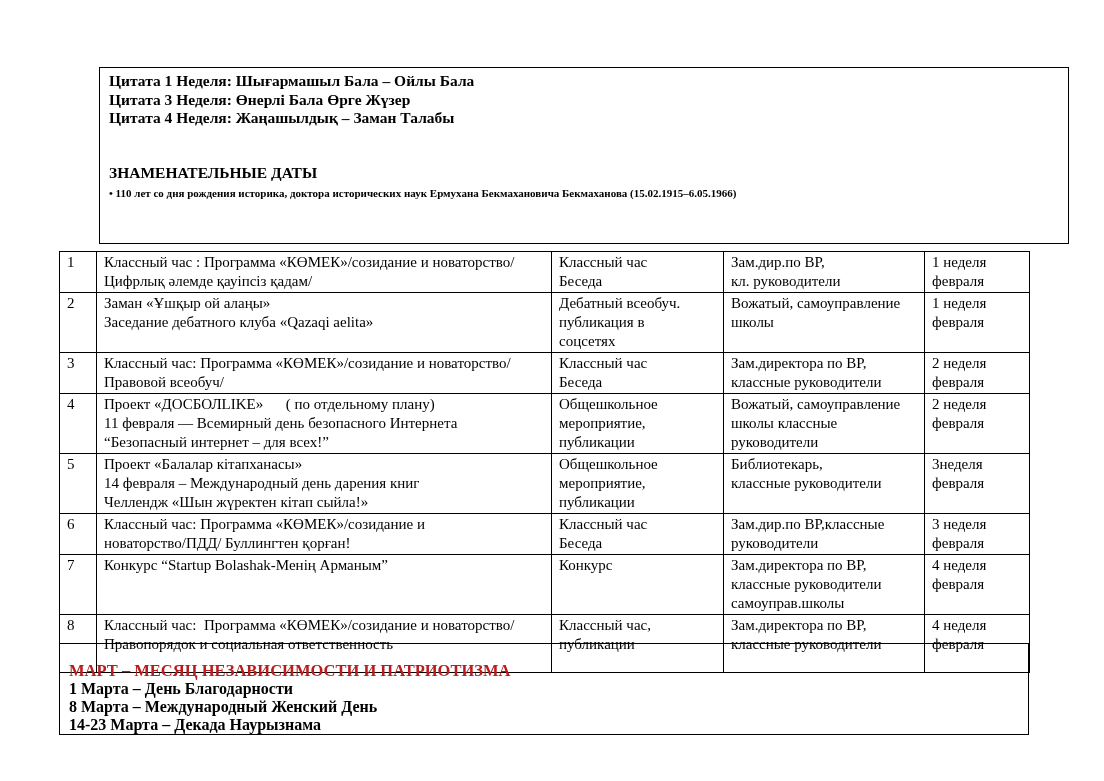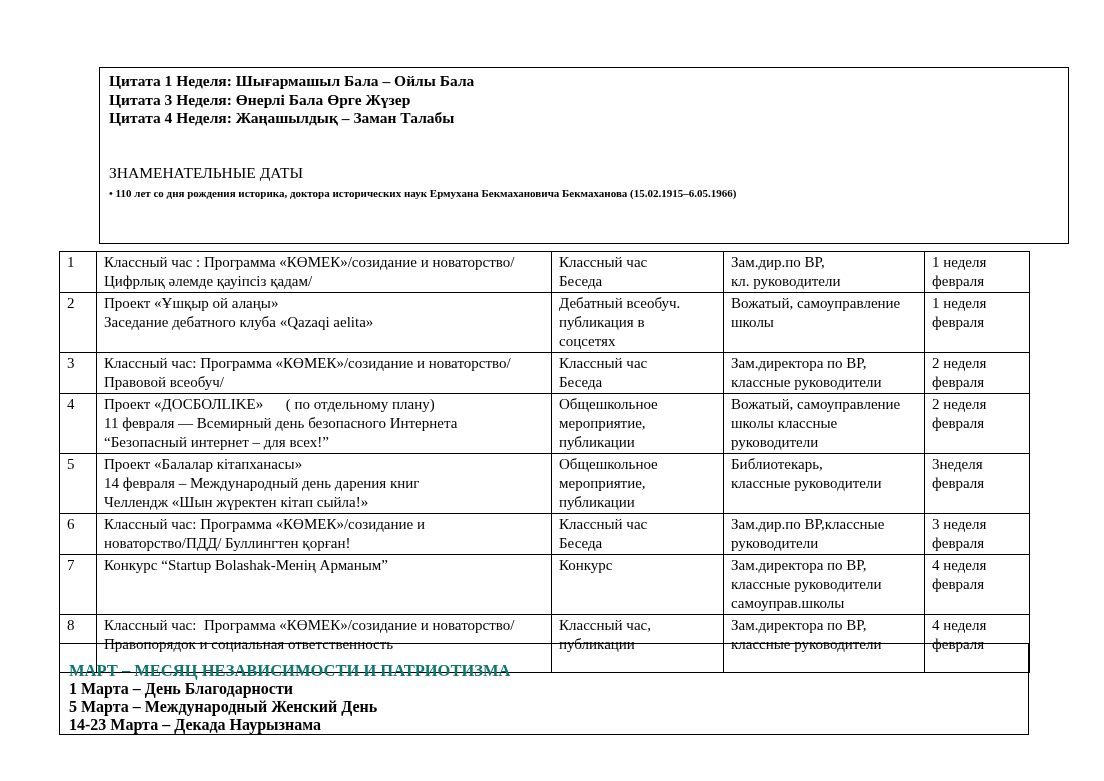--- a/index.html
+++ b/index.html
@@ -24,21 +24,21 @@
     margin-left: 40px;
   }
   .quote-line {
     font-weight: bold;
     font-size: 15.5px;
     line-height: 18.5px;
     white-space: pre-wrap;
   }
   .quotes-spacer { height: 35px; }
   .dates-heading {
-    font-weight: normal;
+    font-weight: bold;
     font-size: 15.5px;
     line-height: 20px;
   }
   .date-line {
     font-weight: bold;
     font-size: 11px;
     line-height: 20px;
     white-space: pre-wrap;
   }
 
@@ -76,21 +76,21 @@
 
   
   .march-box {
     position: absolute;
     left: 59px; top: 643px;
     width: 970px; height: 92px;
     border: 1px solid #000;
     padding: 18px 9px 0 9px;
   }
   .march-heading {
-    color: #0f766e;
+    color: #b91c1c;
     font-weight: bold;
     font-size: 16.5px;
     line-height: 18px;
     white-space: pre-wrap;
   }
   .march-line {
     font-weight: bold;
     font-size: 16px;
     line-height: 18px;
     white-space: pre-wrap;
@@ -125,21 +125,21 @@
 Цифрлық әлемде қауіпсіз қадам/</span></td>
         <td class="cell-text">Классный час
 Беседа</td>
         <td class="cell-text">Зам.дир.по ВР,
 кл. руководители</td>
         <td class="cell-text">1 неделя
 февраля</td>
       </tr>
       <tr class="r2">
         <td class="num-cell">2</td>
-        <td><span class="cell-title">Проект «Ұшқыр ой алаңы»</span><span class="cell-text">
+        <td><span class="cell-title">Заман «Ұшқыр ой алаңы»</span><span class="cell-text">
 Заседание дебатного клуба «Qazaqi aelita»</span></td>
         <td class="cell-text">Дебатный всеобуч.
 публикация в
 соцсетях</td>
         <td class="cell-text">Вожатый, самоуправление
 школы</td>
         <td class="cell-text">1 неделя
 февраля</td>
       </tr>
       <tr class="r3">
@@ -211,17 +211,17 @@
 классные руководители</td>
         <td class="cell-text">4 неделя
 февраля</td>
       </tr>
     </tbody>
   </table>
 
   <div class="march-box">
     <div class="march-heading">МАРТ – МЕСЯЦ НЕЗАВИСИМОСТИ И ПАТРИОТИЗМА</div>
     <div class="march-line">1 Марта – День Благодарности</div>
-    <div class="march-line">5 Марта – Международный Женский День</div>
+    <div class="march-line">8 Марта – Международный Женский День</div>
     <div class="march-line">14-23 Марта – Декада Наурызнама</div>
   </div>
 
 </div>
 
 </body></html>

